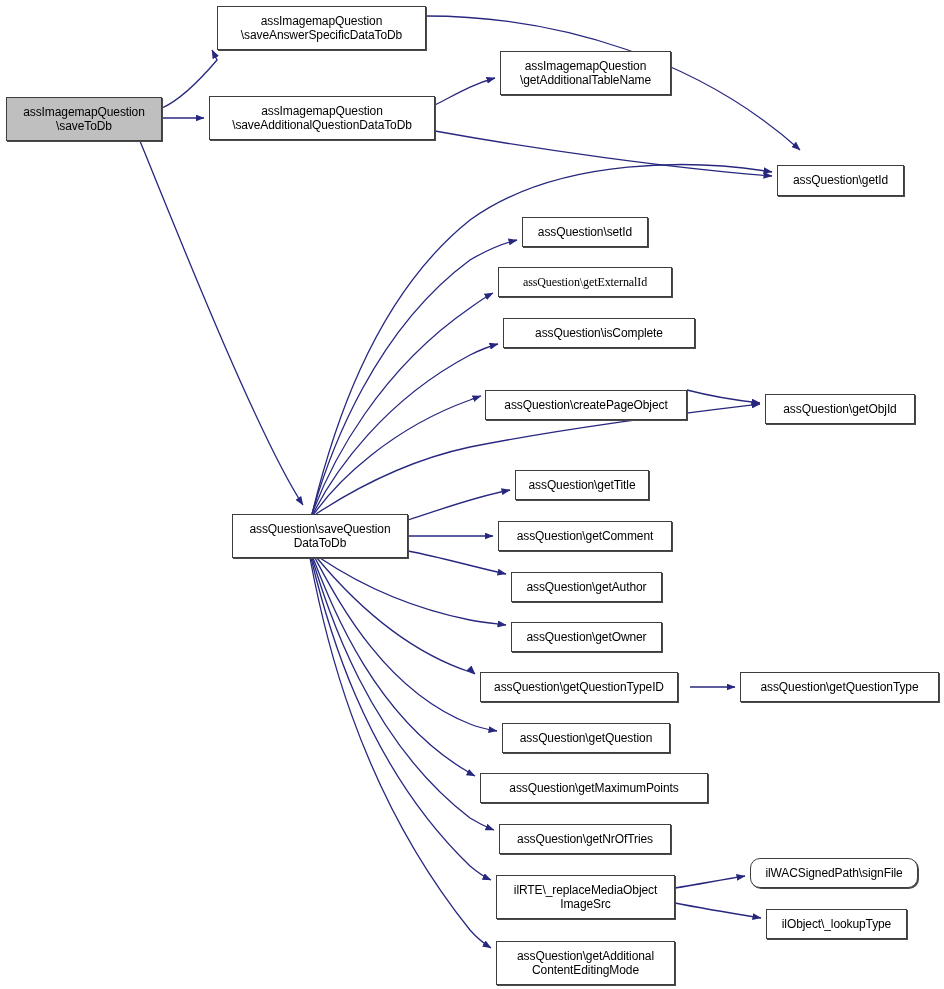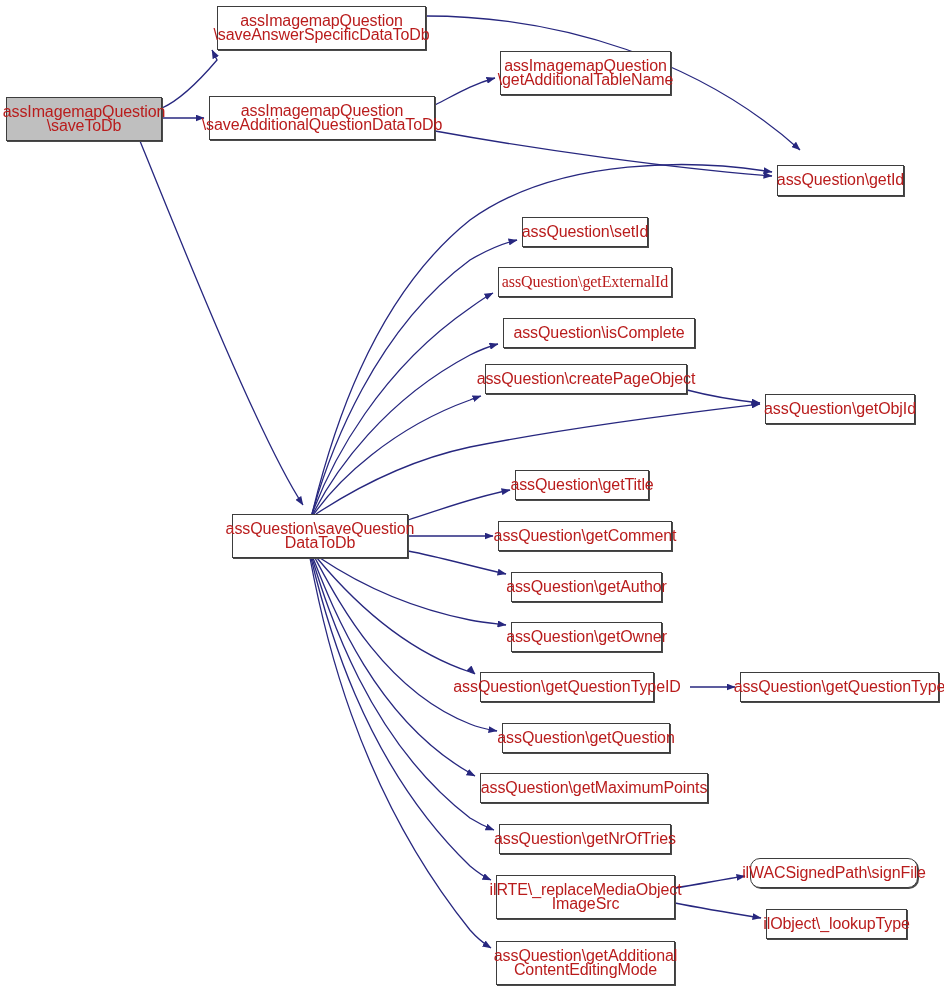--- a/index.html
+++ b/index.html
@@ -22,26 +22,26 @@
     top: 0;
     width: 944px;
     height: 989px;
     pointer-events: none;
   }
   .node {
     position: absolute;
     box-sizing: border-box;
     border: 1px solid #3d3d3d;
     background: #ffffff;
-    color: #b91c1c;
+    color: #000000;
     display: flex;
     align-items: center;
     justify-content: center;
     text-align: center;
-    font-size: 16px;
+    font-size: 12px;
     line-height: 14.5px;
     white-space: pre-line;
     box-shadow: 1px 1px 0 0 #4a4a4a;
     letter-spacing: -0.1px;
   }
   .node.highlight {
     background: #bfbfbf;
   }
   .node-label {
     display: block;
@@ -96,27 +96,27 @@
       <div class="node" style="left: 209px; top: 96px; width: 226px; height: 44px;"><span class="node-label">assImagemapQuestion
 \saveAdditionalQuestionDataToDb</span></div>
       <div class="node" style="left: 500px; top: 51px; width: 171px; height: 44px;"><span class="node-label">assImagemapQuestion
 \getAdditionalTableName</span></div>
       <div class="node" style="left: 777px; top: 165px; width: 127px; height: 31px;"><span class="node-label">assQuestion\getId</span></div>
       <div class="node" style="left: 232px; top: 514px; width: 176px; height: 44px;"><span class="node-label">assQuestion\saveQuestion
 DataToDb</span></div>
       <div class="node" style="left: 522px; top: 217px; width: 126px; height: 30px;"><span class="node-label">assQuestion\setId</span></div>
       <div class="node" style="left: 498px; top: 267px; width: 174px; height: 30px; font-family: Liberation Serif, serif;"><span class="node-label">assQuestion\getExternalId</span></div>
       <div class="node" style="left: 503px; top: 318px; width: 192px; height: 30px;"><span class="node-label">assQuestion\isComplete</span></div>
-      <div class="node" style="left: 485px; top: 364px; width: 202px; height: 30px;"><span class="node-label">assQuestion\createPageObject</span></div>
+      <div class="node" style="left: 485px; top: 390px; width: 202px; height: 30px;"><span class="node-label">assQuestion\createPageObject</span></div>
       <div class="node" style="left: 765px; top: 394px; width: 150px; height: 30px;"><span class="node-label">assQuestion\getObjId</span></div>
       <div class="node" style="left: 515px; top: 470px; width: 134px; height: 30px;"><span class="node-label">assQuestion\getTitle</span></div>
       <div class="node" style="left: 498px; top: 521px; width: 174px; height: 30px;"><span class="node-label">assQuestion\getComment</span></div>
       <div class="node" style="left: 511px; top: 572px; width: 151px; height: 30px;"><span class="node-label">assQuestion\getAuthor</span></div>
       <div class="node" style="left: 511px; top: 622px; width: 151px; height: 30px;"><span class="node-label">assQuestion\getOwner</span></div>
-      <div class="node" style="left: 480px; top: 672px; width: 174px; height: 30px;"><span class="node-label">assQuestion\getQuestionTypeID</span></div>
+      <div class="node" style="left: 480px; top: 672px; width: 198px; height: 30px;"><span class="node-label">assQuestion\getQuestionTypeID</span></div>
       <div class="node" style="left: 740px; top: 672px; width: 199px; height: 30px;"><span class="node-label">assQuestion\getQuestionType</span></div>
       <div class="node" style="left: 502px; top: 723px; width: 168px; height: 30px;"><span class="node-label">assQuestion\getQuestion</span></div>
       <div class="node" style="left: 480px; top: 773px; width: 228px; height: 30px;"><span class="node-label">assQuestion\getMaximumPoints</span></div>
       <div class="node" style="left: 499px; top: 824px; width: 172px; height: 30px;"><span class="node-label">assQuestion\getNrOfTries</span></div>
       <div class="node" style="left: 496px; top: 875px; width: 179px; height: 44px;"><span class="node-label">ilRTE\_replaceMediaObject
 ImageSrc</span></div>
       <div class="node" style="left: 750px; top: 858px; width: 168px; height: 30px; border-radius: 10px;"><span class="node-label">ilWACSignedPath\signFile</span></div>
       <div class="node" style="left: 766px; top: 909px; width: 141px; height: 30px;"><span class="node-label">ilObject\_lookupType</span></div>
       <div class="node" style="left: 496px; top: 941px; width: 179px; height: 44px;"><span class="node-label">assQuestion\getAdditional
 ContentEditingMode</span></div>

